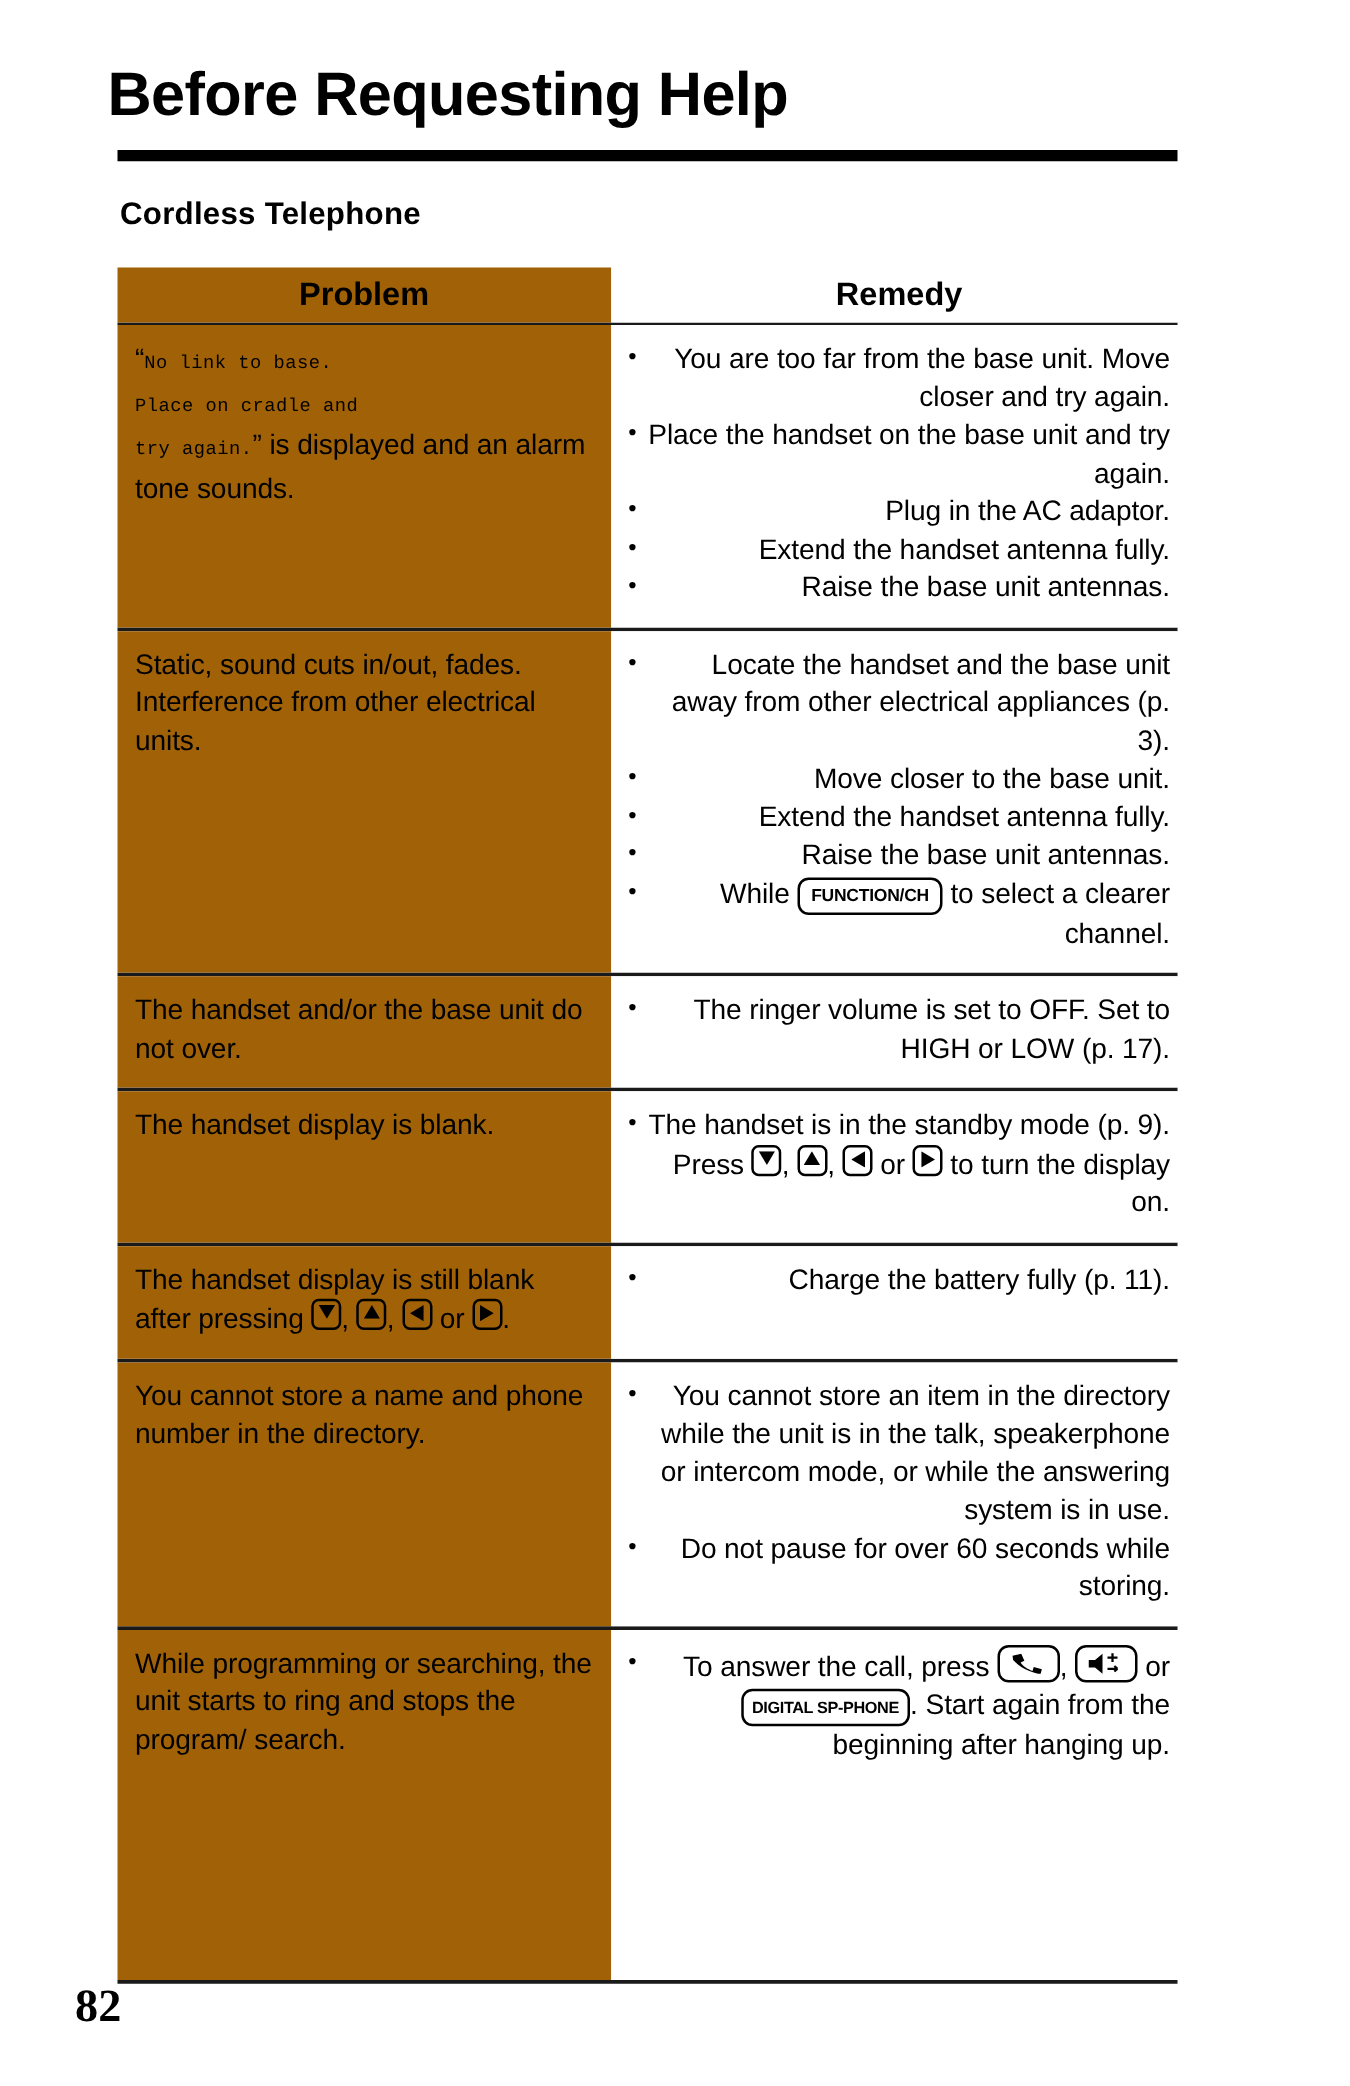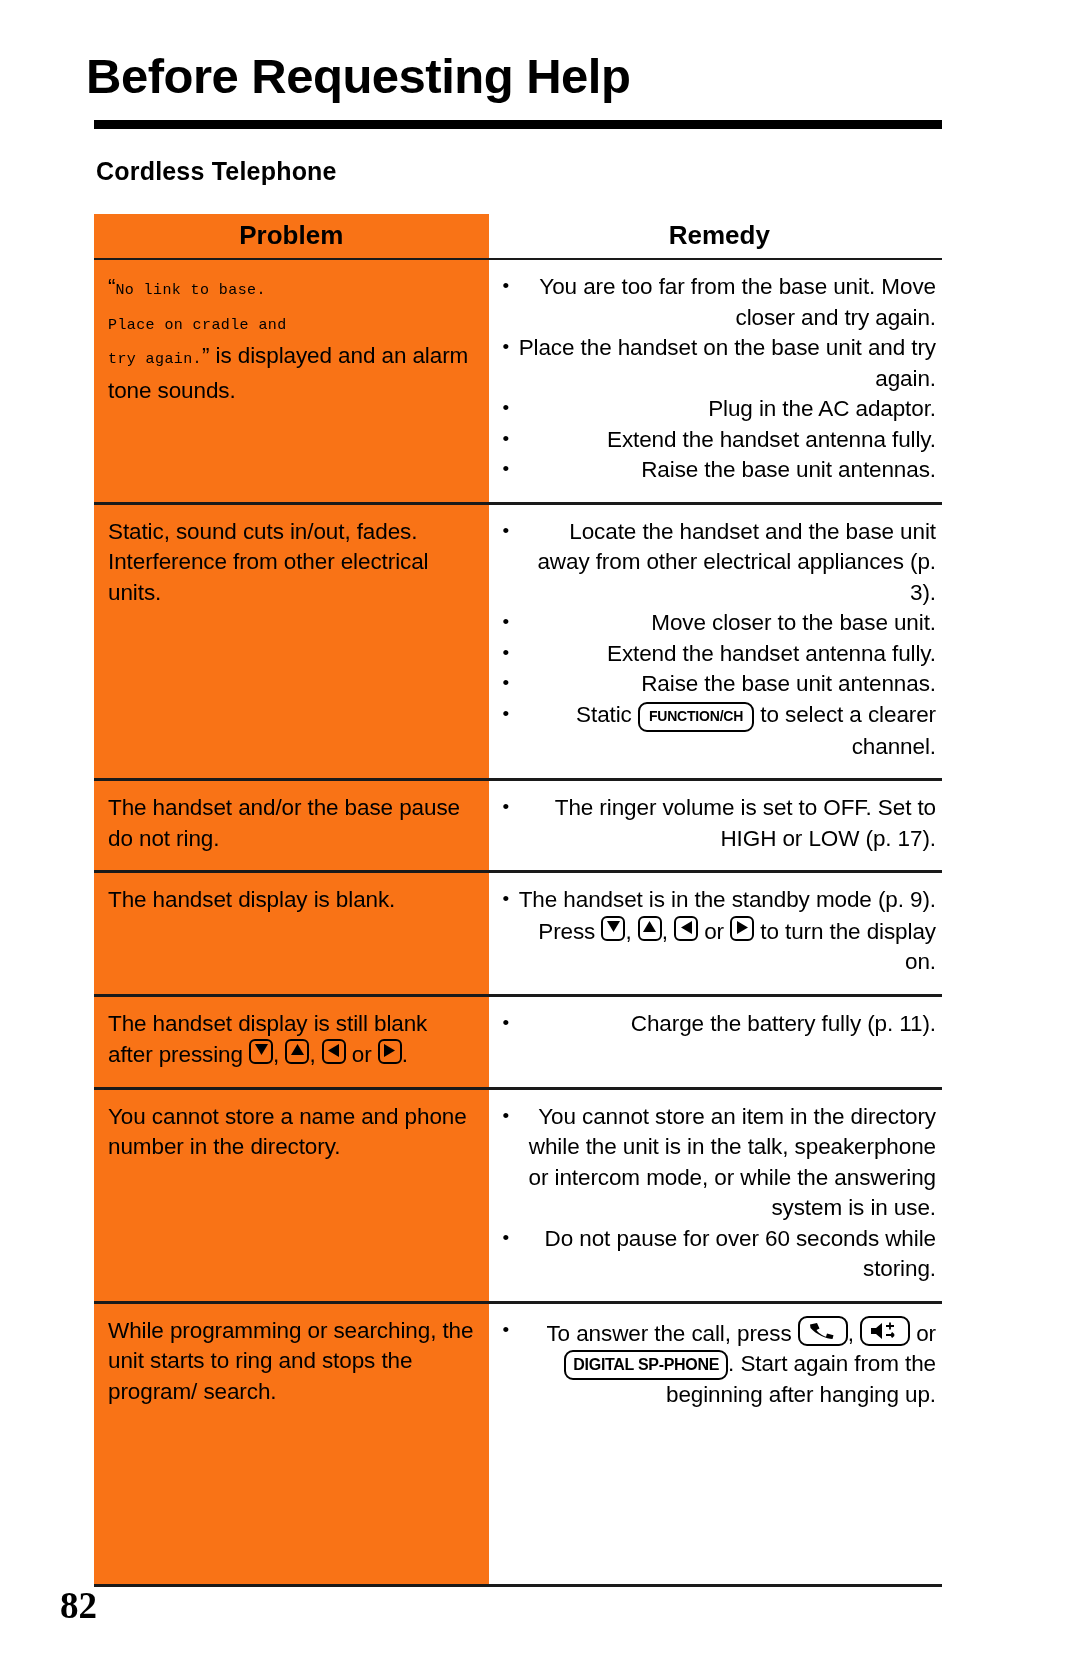--- a/index.html
+++ b/index.html
@@ -60,21 +60,21 @@
   }
   .trow {
     display: flex;
     align-items: stretch;
     border-bottom: 3px solid #1a1a1a;
   }
   .trow.last { border-bottom: 3px solid #1a1a1a; }
   .tcell-problem {
     width: 428px;
     box-sizing: border-box;
-    background: #f97316;
+    background: #a16207;
     padding: 12px 14px 16px 14px;
   }
   .tcell-remedy {
     width: 493px;
     box-sizing: border-box;
     background: #ffffff;
     padding: 12px 6px 16px 14px;
     text-align: right;
   }
   .header-row .tcell-problem,
@@ -128,21 +128,21 @@
     border-radius: 9px;
     padding: 0px 9px 1px 9px;
     font-weight: bold;
     font-size: 14px;
     line-height: 25px;
     letter-spacing: -0.2px;
     vertical-align: 1px;
     white-space: nowrap;
   }
   .keycap.small {
-    font-size: 16px;
+    font-size: 13px;
     padding: 0px 7px 1px 7px;
     letter-spacing: -0.3px;
   }
   .arrowkey {
     display: inline-block;
     border: 2.5px solid #000;
     border-radius: 6px;
     width: 20px;
     height: 21px;
     line-height: 20px;
@@ -209,28 +209,28 @@
     <div class="trow">
       <div class="tcell-problem">
         <div class="celltext">Static, sound cuts in/out, fades. Interference from other electrical units.</div>
       </div>
       <div class="tcell-remedy">
         <ul class="bullets">
           <li>Locate the handset and the base unit away from other electrical appliances (p. 3).</li>
           <li>Move closer to the base unit.</li>
           <li>Extend the handset antenna fully.</li>
           <li>Raise the base unit antennas.</li>
-          <li><span>Static </span><span class="keycap">FUNCTION/CH</span><span> to select a clearer channel.</span></li>
-        </ul>
-      </div>
-    </div>
-
-    <div class="trow">
-      <div class="tcell-problem">
-        <div class="celltext">The handset and/or the base pause do not ring.</div>
+          <li><span>While </span><span class="keycap">FUNCTION/CH</span><span> to select a clearer channel.</span></li>
+        </ul>
+      </div>
+    </div>
+
+    <div class="trow">
+      <div class="tcell-problem">
+        <div class="celltext">The handset and/or the base unit do not over.</div>
       </div>
       <div class="tcell-remedy">
         <ul class="bullets">
           <li>The ringer volume is set to OFF. Set to HIGH or LOW (p. 17).</li>
         </ul>
       </div>
     </div>
 
     <div class="trow">
       <div class="tcell-problem">

